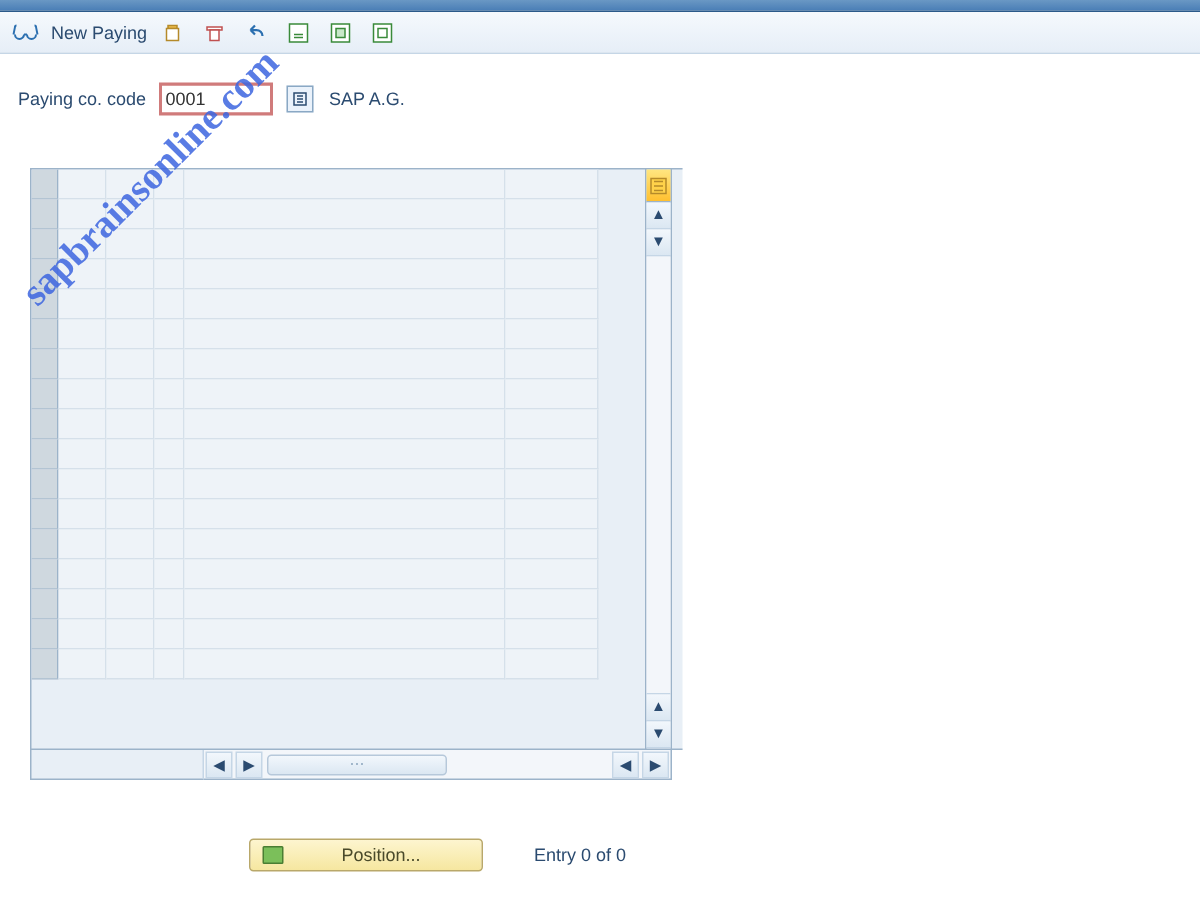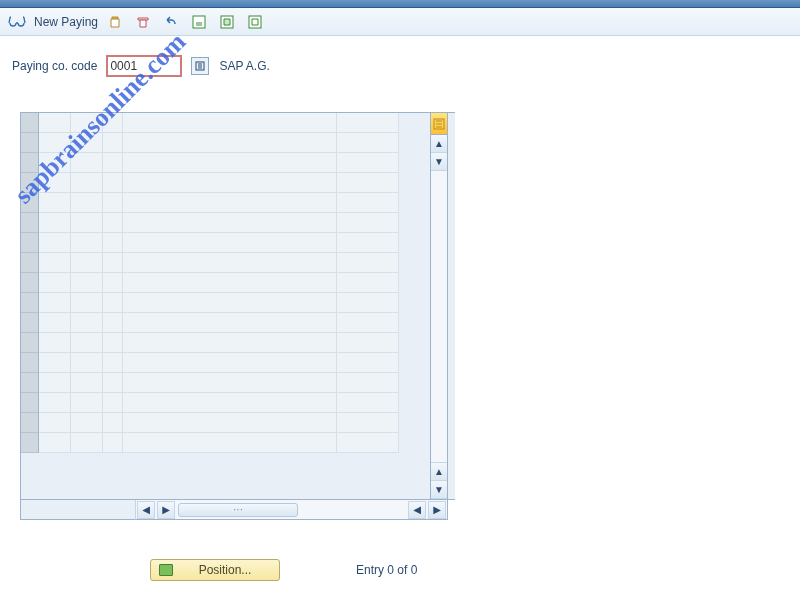--- a/index.html
+++ b/index.html
@@ -87,21 +87,21 @@
     background:linear-gradient(#f2f7fc,#dbe7f2);
     border:1px solid #b6c8da; border-radius:3px;
     display:flex;align-items:center;justify-content:center;color:#6a8aa8;font-size:10px;
   }
 
   .footer-row{
     position:absolute; left:0; top:555px; width:800px; height:30px;
     display:flex; align-items:center;
   }
   .posbtn{
-    position:absolute; left:150px; width:130px; height:22px;
+    position:absolute; left:166px; width:156px; height:22px;
     background:linear-gradient(#fdf5cf,#f6e7a0);
     border:1px solid #b9a86a; border-radius:3px; display:flex;align-items:center;
     gap:6px; padding:0 8px; color:#4a4a2a;
   }
   .posicon{
     width:14px;height:12px;background:#7bbf5a;border:1px solid #4a7e32;border-radius:1px;
   }
   .entry-text{ position:absolute; left:356px; color:#2b4b70;}
 
   .watermark{

